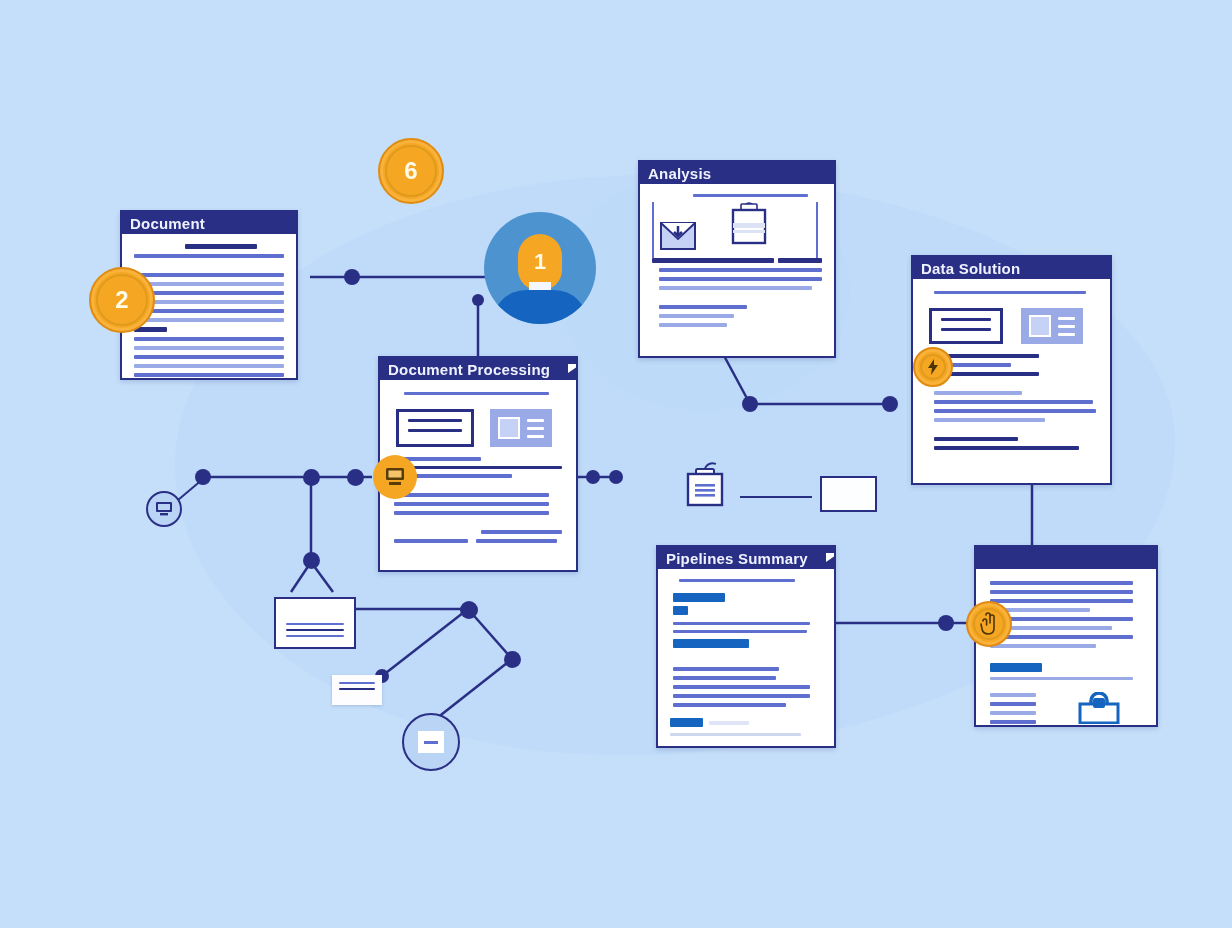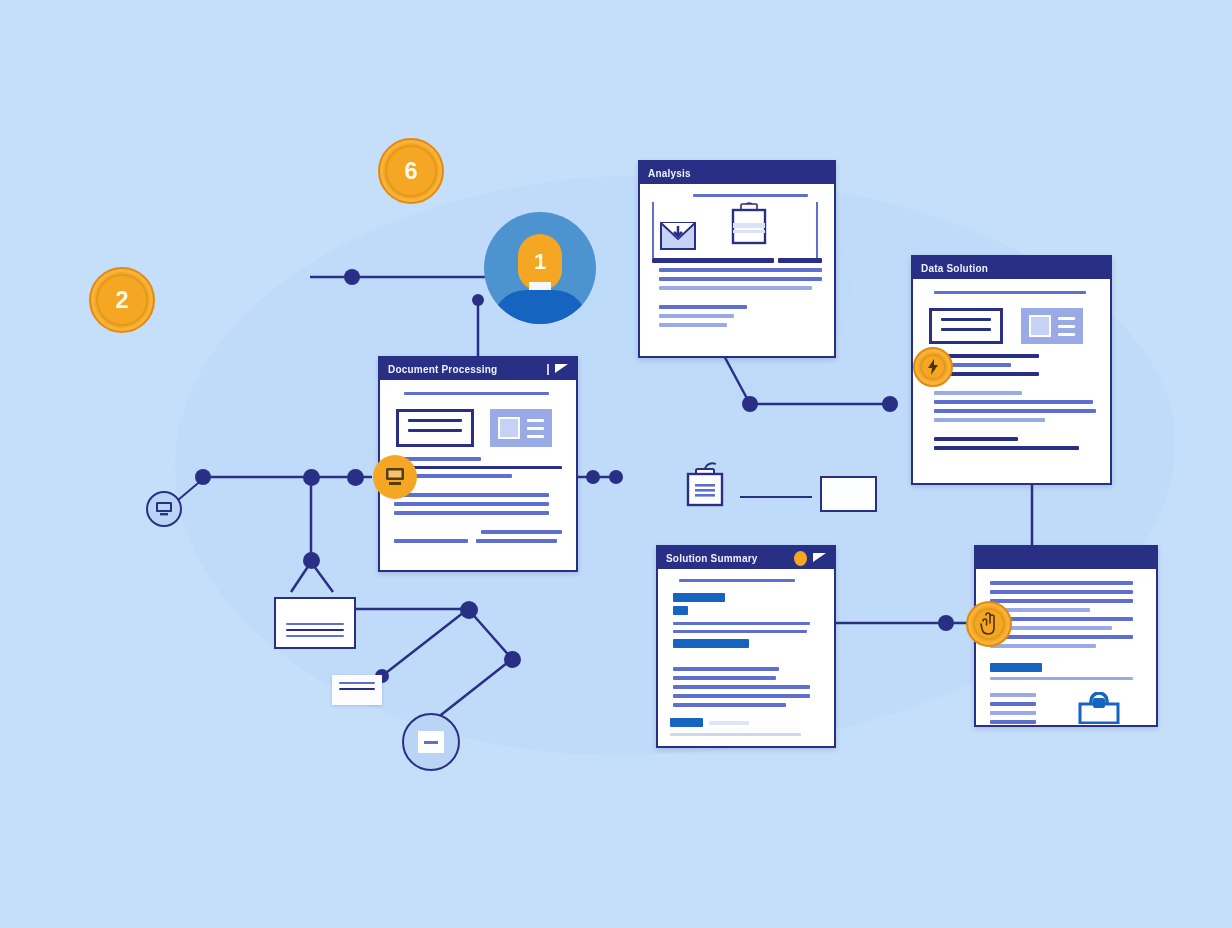--- a/index.html
+++ b/index.html
@@ -34,21 +34,21 @@
     height:22px;
     background:#2a2f86;
     display:flex;
     align-items:center;
     padding:0 8px;
     box-sizing:border-box;
     gap:6px;
   }
   .win-title{
     color:#eef2ff;
-    font-size:10px;
+    font-size:15px;
     font-weight:700;
     letter-spacing:.2px;
     white-space:nowrap;
     overflow:hidden;
     filter:blur(.6px);
     flex:0 0 auto;
   }
   .bar-spacer{flex:1 1 auto;}
   .bar-sep{width:2px;height:11px;background:#c9cfe9;}
   .bar-flag{
@@ -198,20 +198,42 @@
   <div class="node" style="left:347px;top:469px;width:17px;height:17px;"></div>
   <div class="node" style="left:586px;top:470px;width:14px;height:14px;"></div>
   <div class="node" style="left:609px;top:470px;width:14px;height:14px;"></div>
   <div class="node" style="left:303px;top:552px;width:17px;height:17px;"></div>
   <div class="node" style="left:460px;top:601px;width:18px;height:18px;"></div>
   <div class="node" style="left:375px;top:669px;width:14px;height:14px;"></div>
   <div class="node" style="left:504px;top:651px;width:17px;height:17px;"></div>
   <div class="node" style="left:938px;top:615px;width:16px;height:16px;"></div>
   <div class="node" style="left:1015px;top:427px;width:26px;height:26px;"></div>
 
+  <div class="win" style="left:120px;top:210px;width:178px;height:170px;">
+    <div class="win-bar">
+      <div class="win-title">Document</div>
+    </div>
+    <div class="win-body" style="padding:10px 12px;">
+      <div class="ln dd" style="width:48%;margin-left:34%;height:5px;"></div>
+      <div class="ln d" style="width:100%;"></div>
+      <div class="gap"></div>
+      <div class="ln d" style="width:100%;"></div>
+      <div class="ln" style="width:100%;"></div>
+      <div class="ln d" style="width:100%;"></div>
+      <div class="ln" style="width:100%;"></div>
+      <div class="ln d" style="width:100%;"></div>
+      <div class="ln" style="width:100%;"></div>
+      <div class="ln dd" style="width:22%;"></div>
+      <div class="ln d" style="width:100%;"></div>
+      <div class="ln" style="width:100%;"></div>
+      <div class="ln d" style="width:100%;"></div>
+      <div class="ln" style="width:100%;"></div>
+      <div class="ln d" style="width:100%;"></div>
+    </div>
+  </div>
 
   <div class="win" style="left:638px;top:160px;width:198px;height:198px;">
     <div class="win-bar">
       <div class="win-title">Analysis</div>
     </div>
     <div class="win-body" style="padding:10px 12px;">
       <div class="ln d" style="width:68%;margin-left:24%;height:3px;"></div>
       <div style="position:relative;height:56px;margin-top:4px;">
         <div class="abs" style="left:0;top:0;width:2px;height:100%;background:#5f6fcf;"></div>
         <div class="abs" style="right:4px;top:0;width:2px;height:100%;background:#5f6fcf;"></div>
@@ -315,21 +337,21 @@
       <div class="ln d" style="width:96%;margin-left:4%;"></div>
       <div class="ln" style="width:66%;margin-left:4%;"></div>
       <div class="gap"></div>
       <div class="ln dd" style="width:50%;margin-left:4%;height:4px;"></div>
       <div class="ln dd" style="width:86%;margin-left:4%;height:4px;"></div>
     </div>
   </div>
 
   <div class="win" style="left:656px;top:545px;width:180px;height:203px;">
     <div class="win-bar">
-      <div class="win-title">Solution Summary</div>
+      <div class="win-title">Pipelines Summary</div>
       <div class="bar-spacer"></div>
       <div class="bar-dot"></div>
       <div class="bar-flag"></div>
     </div>
     <div class="win-body" style="padding:10px 12px;">
       <div class="ln d" style="width:76%;margin-left:6%;height:3px;"></div>
       <div class="gap" style="height:6px;"></div>
       <div class="ln thick2" style="width:34%;margin-left:2%;margin-bottom:4px;"></div>
       <div class="ln thick2" style="width:10%;margin-left:2%;margin-bottom:7px;"></div>
       <div class="ln d" style="width:90%;margin-left:2%;height:3px;"></div>

